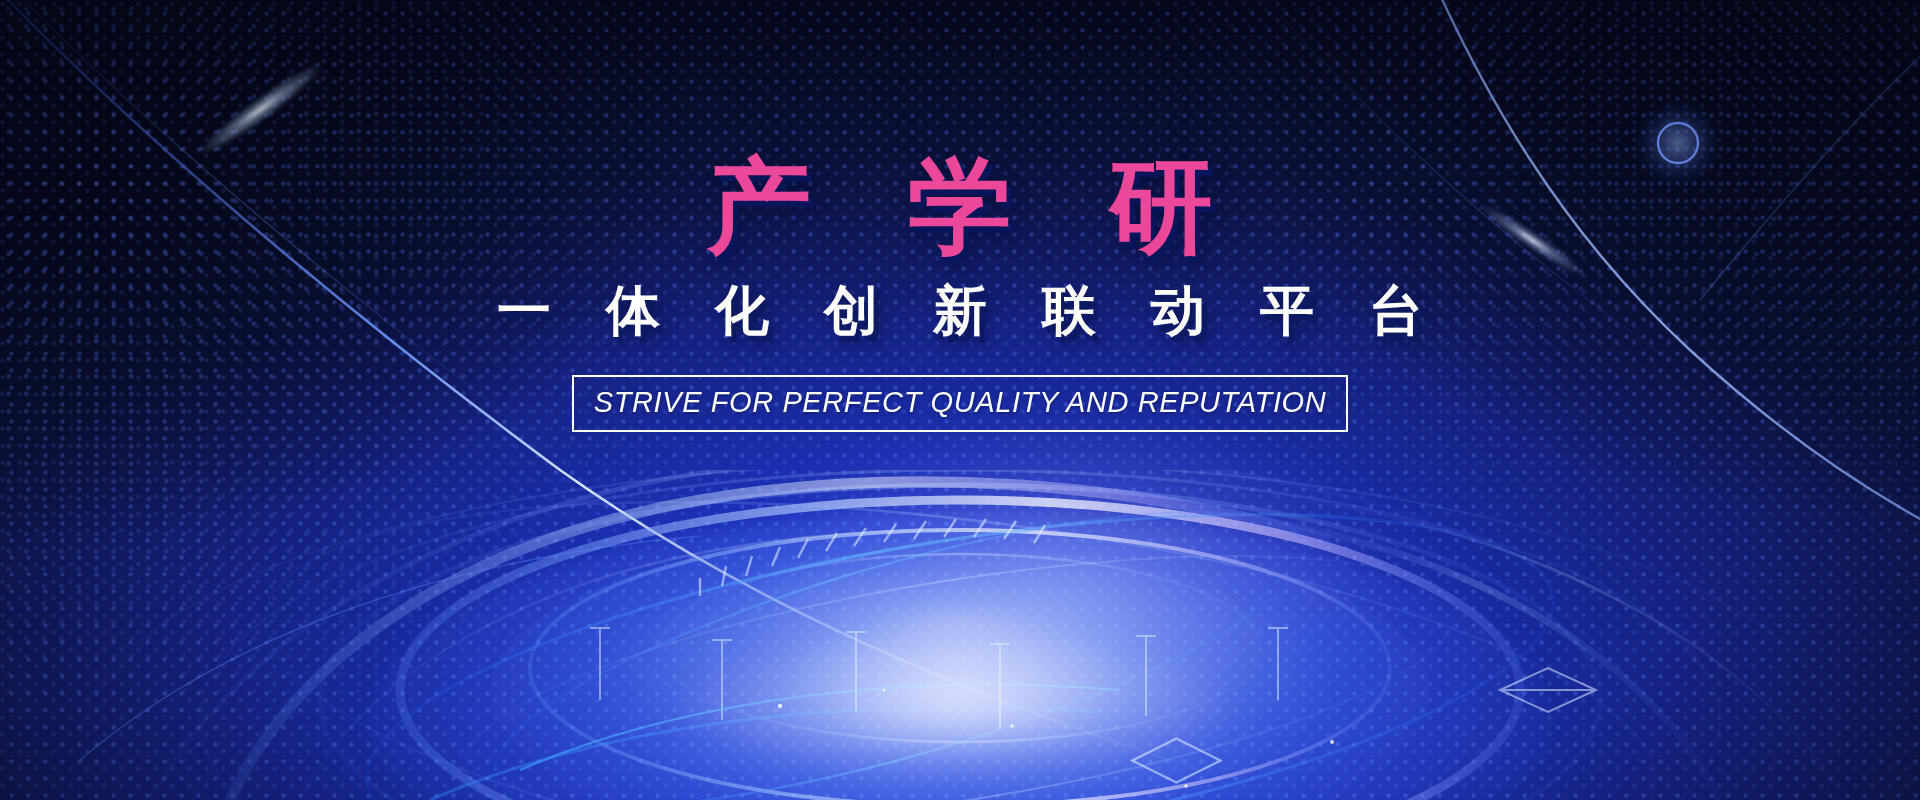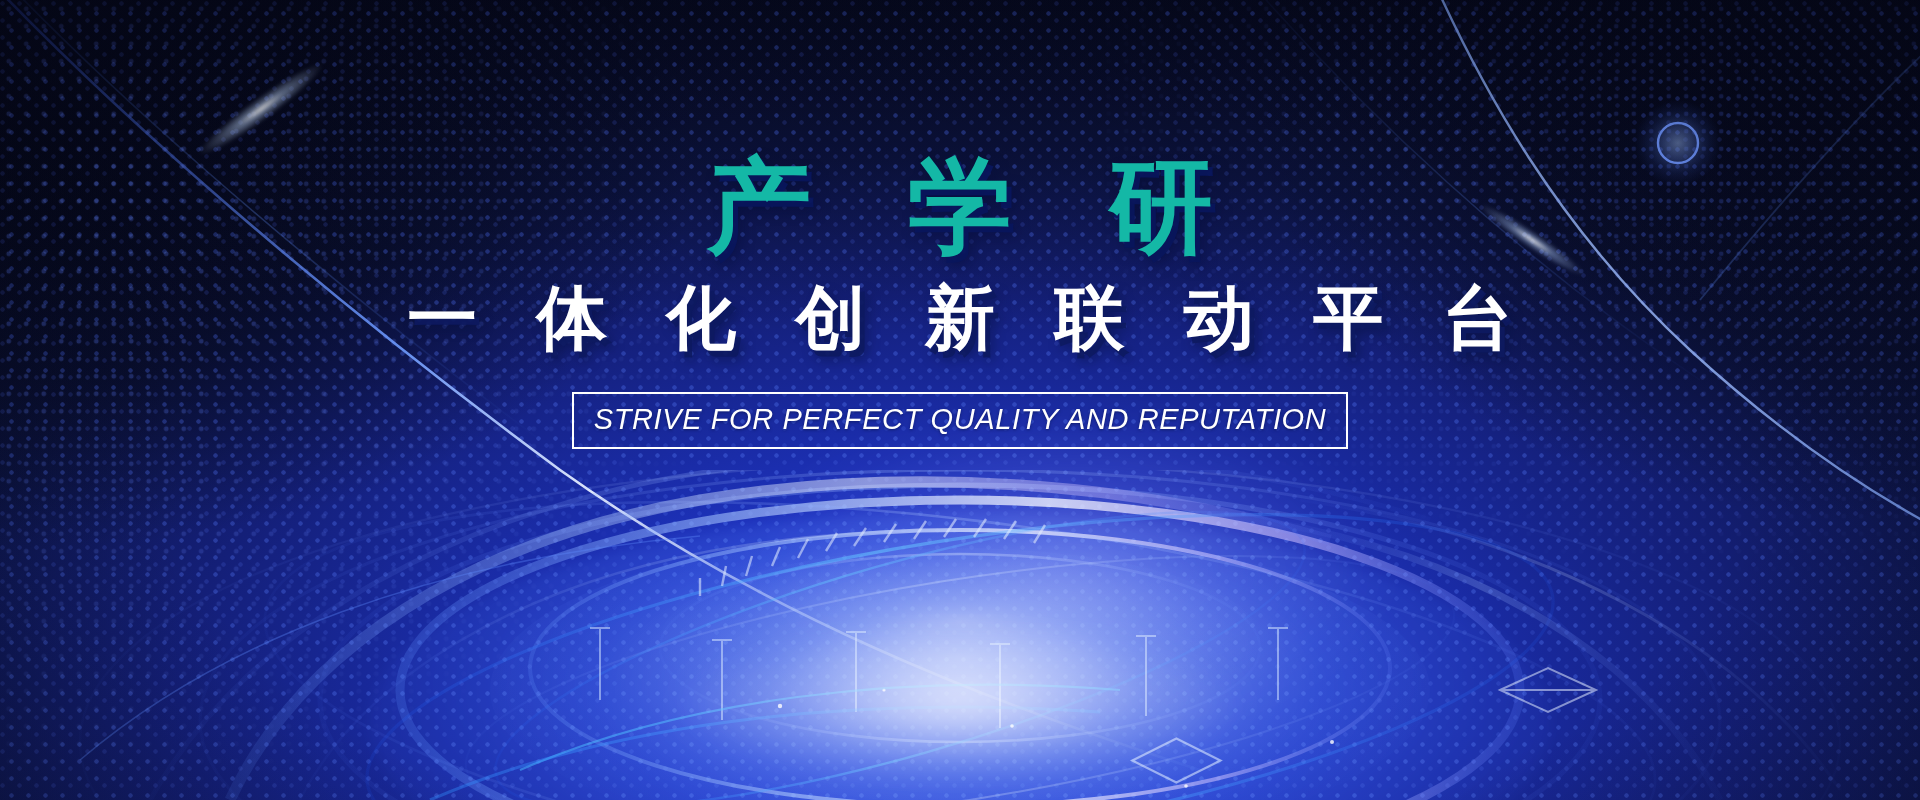--- a/index.html
+++ b/index.html
@@ -109,29 +109,29 @@
     display:flex;flex-direction:column;align-items:center;
     pointer-events:none;
   }
   .title-main{
     margin-top:152px;
     font-size:104px;
     font-weight:bold;
     letter-spacing:34px;
     text-indent:34px;
     line-height:1.04;
-    color:#14b8a6;
+    color:#ec4899;
     text-shadow:
        5px 6px 0 rgba(9,22,92,.92),
        7px 9px 14px rgba(5,12,56,.6);
     white-space:nowrap;
   }
   .title-sub{
     margin-top:22px;
-    font-size:70px;
+    font-size:54px;
     font-weight:bold;
     letter-spacing:20px;
     text-indent:20px;
     line-height:1.05;
     color:#ffffff;
     text-shadow:
        5px 6px 0 rgba(13,26,96,.9),
        7px 9px 12px rgba(6,14,60,.55);
     white-space:nowrap;
   }

